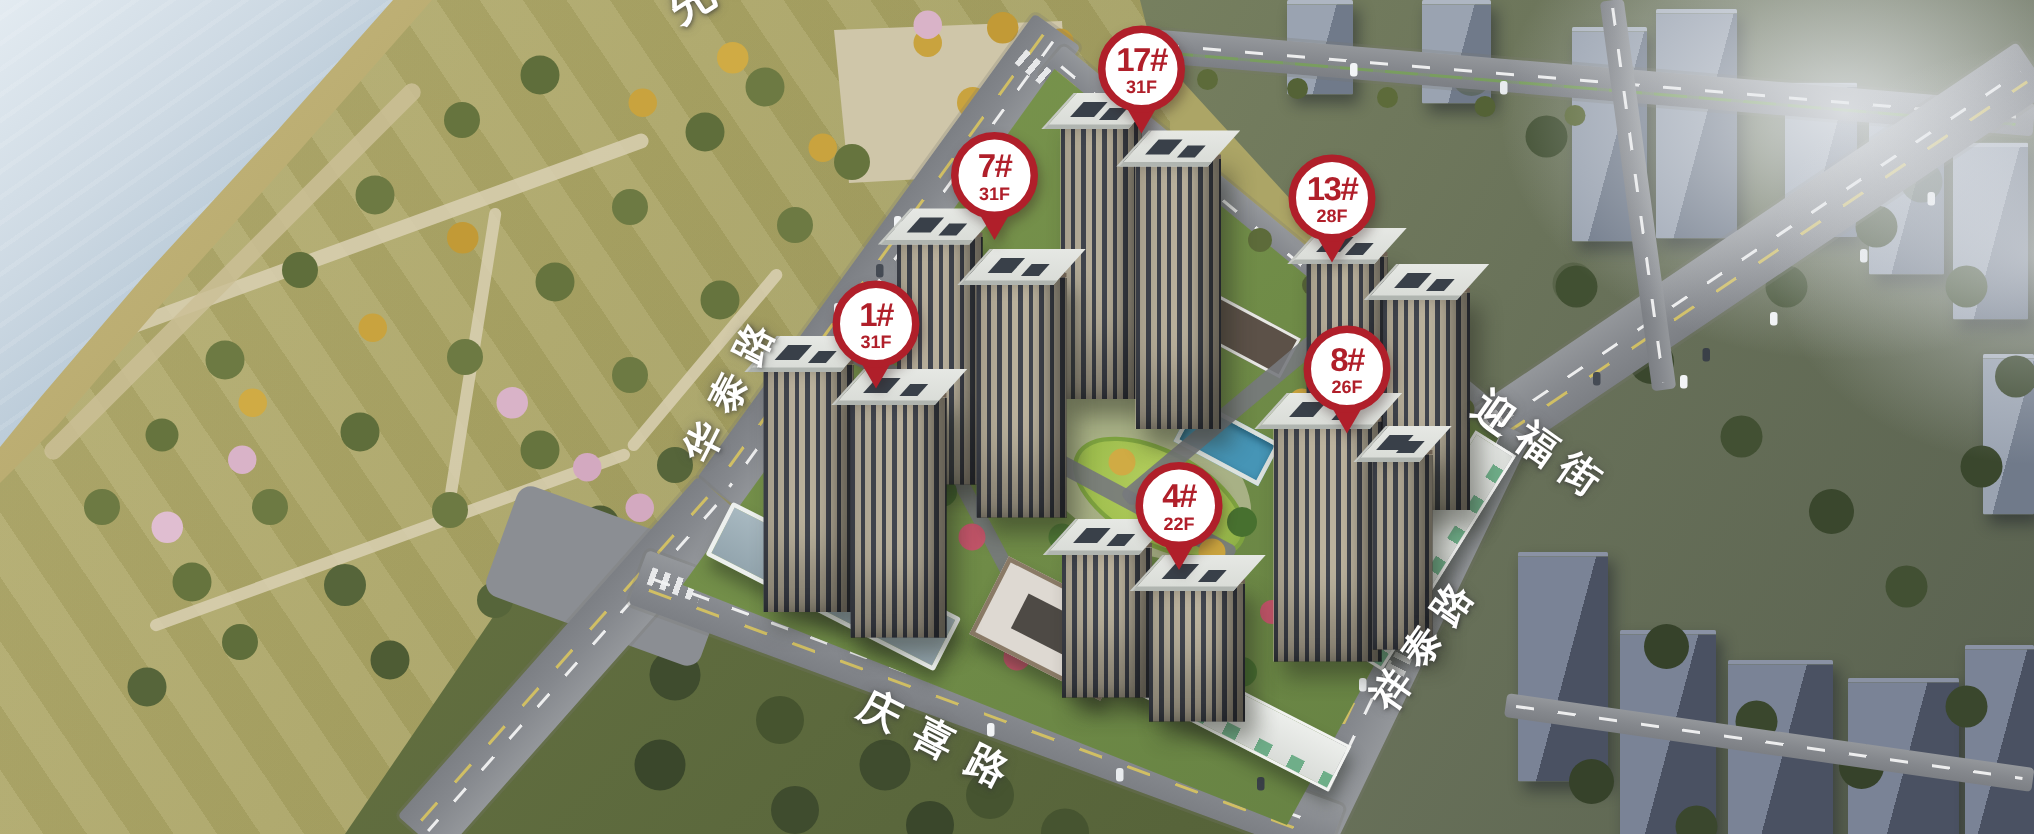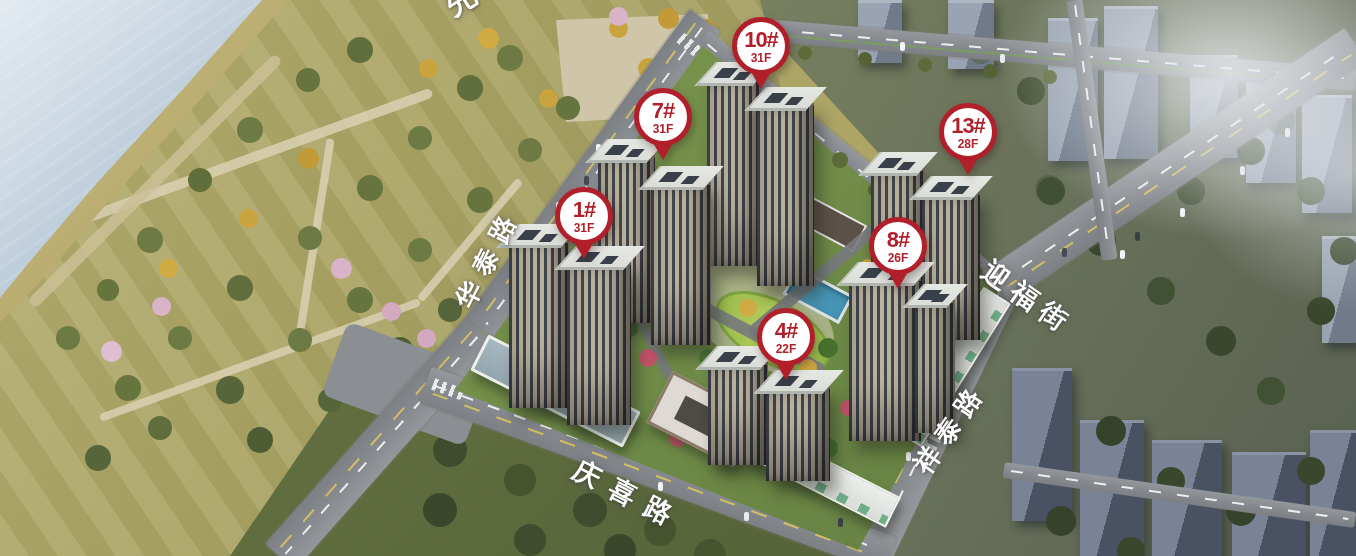--- a/index.html
+++ b/index.html
@@ -339,27 +339,27 @@
   <div class="pin" style="left: 898px; top: 246px;">
     <div class="pin-circle">
       <span class="pin-num">8#</span>
       <span class="pin-floor">26F</span>
     </div>
     <div class="pin-tail"></div>
   </div>
 
   <div class="pin" style="left: 761px; top: 46px;">
     <div class="pin-circle">
-      <span class="pin-num">10#</span>
+      <span class="pin-num">17#</span>
       <span class="pin-floor">31F</span>
     </div>
     <div class="pin-tail"></div>
   </div>
 
-  <div class="pin" style="left: 968px; top: 132px;">
+  <div class="pin" style="left: 888px; top: 132px;">
     <div class="pin-circle">
       <span class="pin-num">13#</span>
       <span class="pin-floor">28F</span>
     </div>
     <div class="pin-tail"></div>
   </div>
 </div>
 </div>
 
 </body></html>

